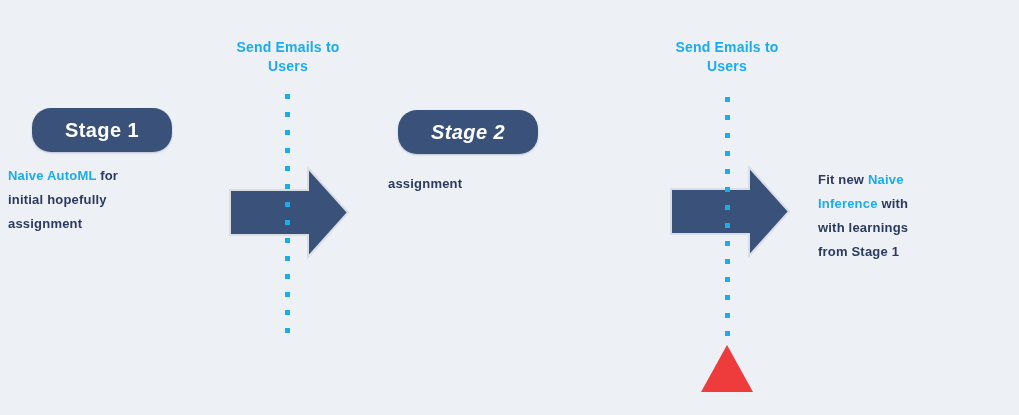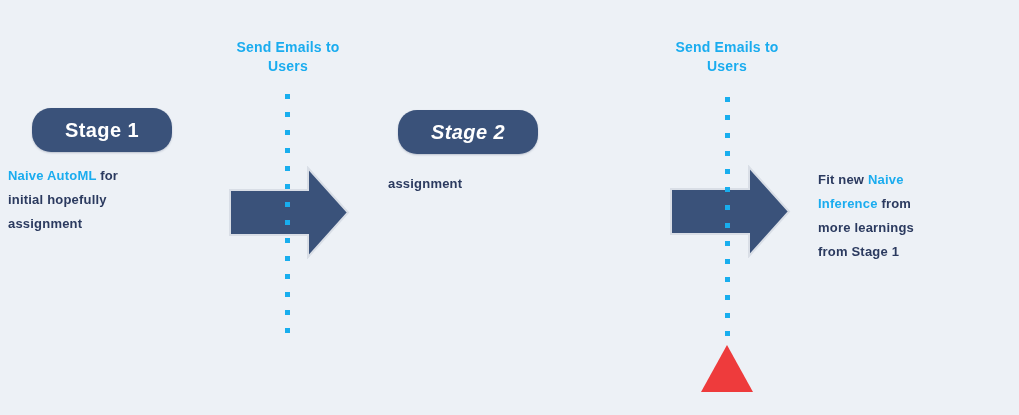--- a/index.html
+++ b/index.html
@@ -81,22 +81,22 @@
   <div class="desc" style="left:8px;top:164px;">
       <div><span class="accent">Naive AutoML</span><span> for</span></div>
       <div><span>initial hopefully</span></div>
       <div><span>assignment</span></div>
     </div>
   <div class="desc" style="left:388px;top:172px;">
       <div><span>assignment</span></div>
     </div>
   <div class="desc" style="left:818px;top:168px;">
       <div><span>Fit new </span><span class="accent">Naive</span></div>
-      <div><span class="accent">Inference</span><span> from</span></div>
-      <div><span>more learnings</span></div>
+      <div><span class="accent">Inference</span><span> with</span></div>
+      <div><span>with learnings</span></div>
       <div><span>from Stage 1</span></div>
     </div>
 
   <svg class="arrow" style="left:229px;top:166px;" width="122" height="93" viewBox="0 0 122 93">
     <polygon points="1,24 79,24 79,2 119,46.5 79,91 79,69 1,69" fill="var(--shape_navy)" stroke="var(--arrow_outline)" stroke-width="2" stroke-linejoin="miter"></polygon>
   </svg>
   <svg class="arrow" style="left:670px;top:165px;" width="122" height="93" viewBox="0 0 122 93">
     <polygon points="1,24 79,24 79,2 119,46.5 79,91 79,69 1,69" fill="var(--shape_navy)" stroke="var(--arrow_outline)" stroke-width="2" stroke-linejoin="miter"></polygon>
   </svg>
 

